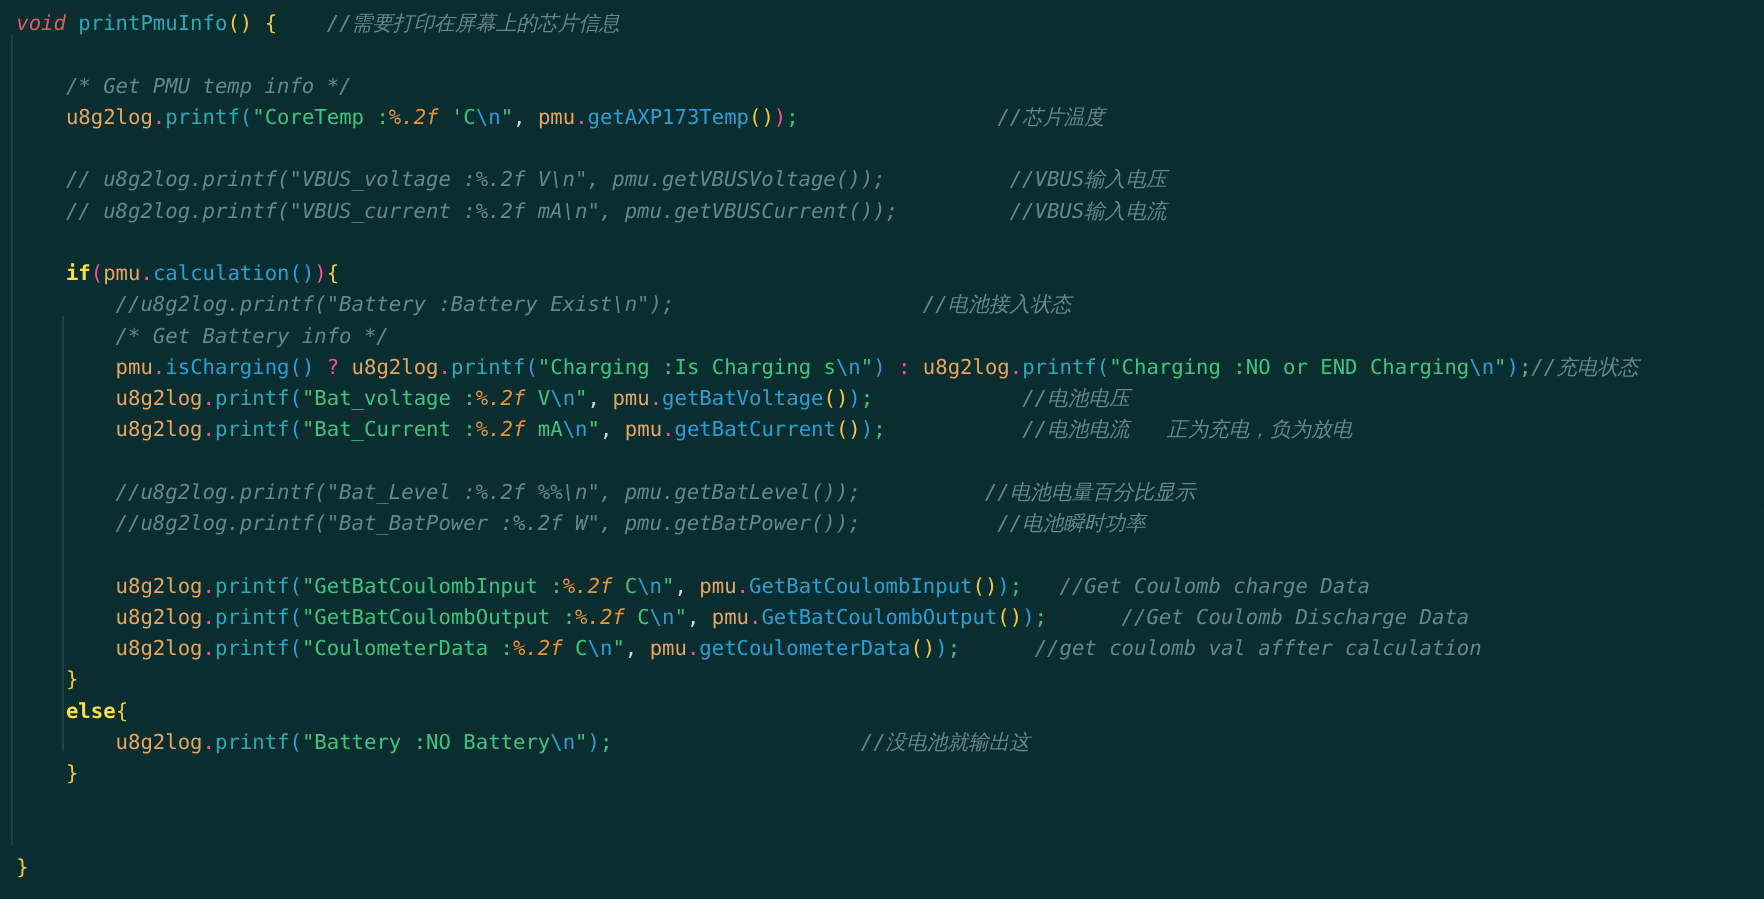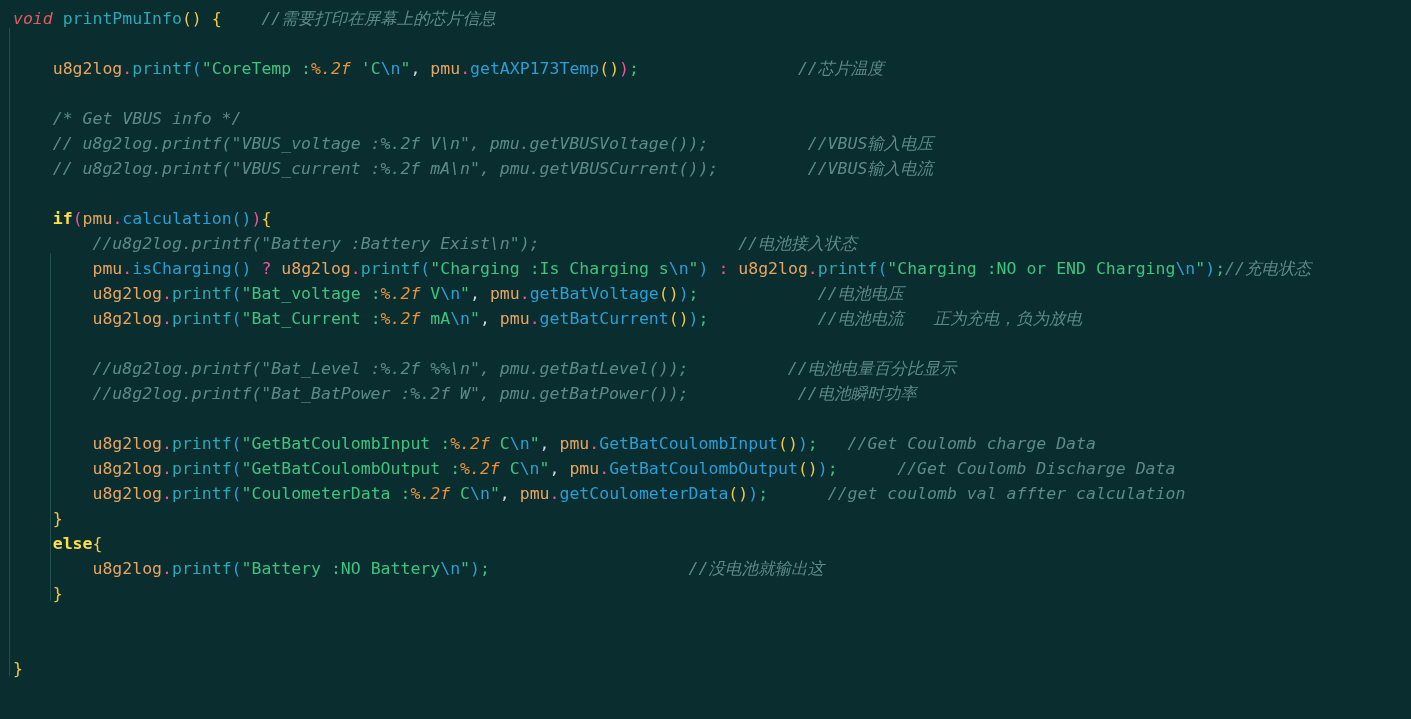--- a/index.html
+++ b/index.html
@@ -61,28 +61,29 @@
 </style>
 </head>
 <body>
 
 <div id="editor">
   <div class="indent-guide" style="left:9px; top:28px; height:648px;"></div>
   <div class="indent-guide" style="left:50px; top:253px; height:348px;"></div>
   <div id="code-lines">
       <div class="code-line"><span class="tok t-kw">void</span><span class="tok t-plain"> </span><span class="tok t-func">printPmuInfo</span><span class="tok t-paren-y">()</span><span class="tok t-plain"> </span><span class="tok t-brace">{</span><span class="tok t-plain">    </span><span class="tok t-comment">//需要打印在屏幕上的芯片信息</span></div>
       <div class="code-line">&nbsp;</div>
+      <div class="code-line"><span class="tok t-comment">    /* Get PMU temp info */</span></div>
       <div class="code-line"><span class="tok t-plain">    </span><span class="tok t-obj">u8g2log</span><span class="tok t-dot">.</span><span class="tok t-func">printf</span><span class="tok t-paren-b">(</span><span class="tok t-str">"CoreTemp :</span><span class="tok t-fmt">%.2f</span><span class="tok t-str"> 'C</span><span class="tok t-esc">\n</span><span class="tok t-str">"</span><span class="tok t-plain">, </span><span class="tok t-obj">pmu</span><span class="tok t-dot">.</span><span class="tok t-method">getAXP173Temp</span><span class="tok t-paren-y">()</span><span class="tok t-paren-p">)</span><span class="tok t-semi">;</span><span class="tok t-plain">                </span><span class="tok t-comment">//芯片温度</span></div>
       <div class="code-line">&nbsp;</div>
-      <div class="code-line"><span class="tok t-comment">    /* Get VBUS info */</span></div>
       <div class="code-line"><span class="tok t-comment">    // u8g2log.printf("VBUS_voltage :%.2f V\n", pmu.getVBUSVoltage());</span><span class="tok t-plain">          </span><span class="tok t-comment">//VBUS输入电压</span></div>
       <div class="code-line"><span class="tok t-comment">    // u8g2log.printf("VBUS_current :%.2f mA\n", pmu.getVBUSCurrent());</span><span class="tok t-plain">         </span><span class="tok t-comment">//VBUS输入电流</span></div>
       <div class="code-line">&nbsp;</div>
       <div class="code-line"><span class="tok t-plain">    </span><span class="tok t-ctrl">if</span><span class="tok t-paren-p">(</span><span class="tok t-obj">pmu</span><span class="tok t-dot">.</span><span class="tok t-method">calculation</span><span class="tok t-paren-b">()</span><span class="tok t-paren-p">)</span><span class="tok t-brace">{</span></div>
       <div class="code-line"><span class="tok t-comment">        //u8g2log.printf("Battery :Battery Exist\n");</span><span class="tok t-plain">                    </span><span class="tok t-comment">//电池接入状态</span></div>
+      <div class="code-line"><span class="tok t-comment">        /* Get Battery info */</span></div>
       <div class="code-line"><span class="tok t-plain">        </span><span class="tok t-obj">pmu</span><span class="tok t-dot">.</span><span class="tok t-method">isCharging</span><span class="tok t-paren-b">()</span><span class="tok t-plain"> </span><span class="tok t-op">?</span><span class="tok t-plain"> </span><span class="tok t-obj">u8g2log</span><span class="tok t-dot">.</span><span class="tok t-func">printf</span><span class="tok t-paren-b">(</span><span class="tok t-str">"Charging :Is Charging s</span><span class="tok t-esc">\n</span><span class="tok t-str">"</span><span class="tok t-paren-b">)</span><span class="tok t-plain"> </span><span class="tok t-op">:</span><span class="tok t-plain"> </span><span class="tok t-obj">u8g2log</span><span class="tok t-dot">.</span><span class="tok t-func">printf</span><span class="tok t-paren-b">(</span><span class="tok t-str">"Charging :NO or END Charging</span><span class="tok t-esc">\n</span><span class="tok t-str">"</span><span class="tok t-paren-b">)</span><span class="tok t-semi">;</span><span class="tok t-comment">//充电状态</span></div>
       <div class="code-line"><span class="tok t-plain">        </span><span class="tok t-obj">u8g2log</span><span class="tok t-dot">.</span><span class="tok t-func">printf</span><span class="tok t-paren-b">(</span><span class="tok t-str">"Bat_voltage :</span><span class="tok t-fmt">%.2f</span><span class="tok t-str"> V</span><span class="tok t-esc">\n</span><span class="tok t-str">"</span><span class="tok t-plain">, </span><span class="tok t-obj">pmu</span><span class="tok t-dot">.</span><span class="tok t-method">getBatVoltage</span><span class="tok t-paren-y">()</span><span class="tok t-paren-b">)</span><span class="tok t-semi">;</span><span class="tok t-plain">            </span><span class="tok t-comment">//电池电压</span></div>
       <div class="code-line"><span class="tok t-plain">        </span><span class="tok t-obj">u8g2log</span><span class="tok t-dot">.</span><span class="tok t-func">printf</span><span class="tok t-paren-b">(</span><span class="tok t-str">"Bat_Current :</span><span class="tok t-fmt">%.2f</span><span class="tok t-str"> mA</span><span class="tok t-esc">\n</span><span class="tok t-str">"</span><span class="tok t-plain">, </span><span class="tok t-obj">pmu</span><span class="tok t-dot">.</span><span class="tok t-method">getBatCurrent</span><span class="tok t-paren-y">()</span><span class="tok t-paren-b">)</span><span class="tok t-semi">;</span><span class="tok t-plain">           </span><span class="tok t-comment">//电池电流   正为充电，负为放电</span></div>
       <div class="code-line">&nbsp;</div>
       <div class="code-line"><span class="tok t-comment">        //u8g2log.printf("Bat_Level :%.2f %%\n", pmu.getBatLevel());</span><span class="tok t-plain">          </span><span class="tok t-comment">//电池电量百分比显示</span></div>
       <div class="code-line"><span class="tok t-comment">        //u8g2log.printf("Bat_BatPower :%.2f W", pmu.getBatPower());</span><span class="tok t-plain">           </span><span class="tok t-comment">//电池瞬时功率</span></div>
       <div class="code-line">&nbsp;</div>
       <div class="code-line"><span class="tok t-plain">        </span><span class="tok t-obj">u8g2log</span><span class="tok t-dot">.</span><span class="tok t-func">printf</span><span class="tok t-paren-b">(</span><span class="tok t-str">"GetBatCoulombInput :</span><span class="tok t-fmt">%.2f</span><span class="tok t-str"> C</span><span class="tok t-esc">\n</span><span class="tok t-str">"</span><span class="tok t-plain">, </span><span class="tok t-obj">pmu</span><span class="tok t-dot">.</span><span class="tok t-method">GetBatCoulombInput</span><span class="tok t-paren-y">()</span><span class="tok t-paren-b">)</span><span class="tok t-semi">;</span><span class="tok t-plain">   </span><span class="tok t-comment">//Get Coulomb charge Data</span></div>
       <div class="code-line"><span class="tok t-plain">        </span><span class="tok t-obj">u8g2log</span><span class="tok t-dot">.</span><span class="tok t-func">printf</span><span class="tok t-paren-b">(</span><span class="tok t-str">"GetBatCoulombOutput :</span><span class="tok t-fmt">%.2f</span><span class="tok t-str"> C</span><span class="tok t-esc">\n</span><span class="tok t-str">"</span><span class="tok t-plain">, </span><span class="tok t-obj">pmu</span><span class="tok t-dot">.</span><span class="tok t-method">GetBatCoulombOutput</span><span class="tok t-paren-y">()</span><span class="tok t-paren-b">)</span><span class="tok t-semi">;</span><span class="tok t-plain">      </span><span class="tok t-comment">//Get Coulomb Discharge Data</span></div>
       <div class="code-line"><span class="tok t-plain">        </span><span class="tok t-obj">u8g2log</span><span class="tok t-dot">.</span><span class="tok t-func">printf</span><span class="tok t-paren-b">(</span><span class="tok t-str">"CoulometerData :</span><span class="tok t-fmt">%.2f</span><span class="tok t-str"> C</span><span class="tok t-esc">\n</span><span class="tok t-str">"</span><span class="tok t-plain">, </span><span class="tok t-obj">pmu</span><span class="tok t-dot">.</span><span class="tok t-method">getCoulometerData</span><span class="tok t-paren-y">()</span><span class="tok t-paren-b">)</span><span class="tok t-semi">;</span><span class="tok t-plain">      </span><span class="tok t-comment">//get coulomb val affter calculation</span></div>

